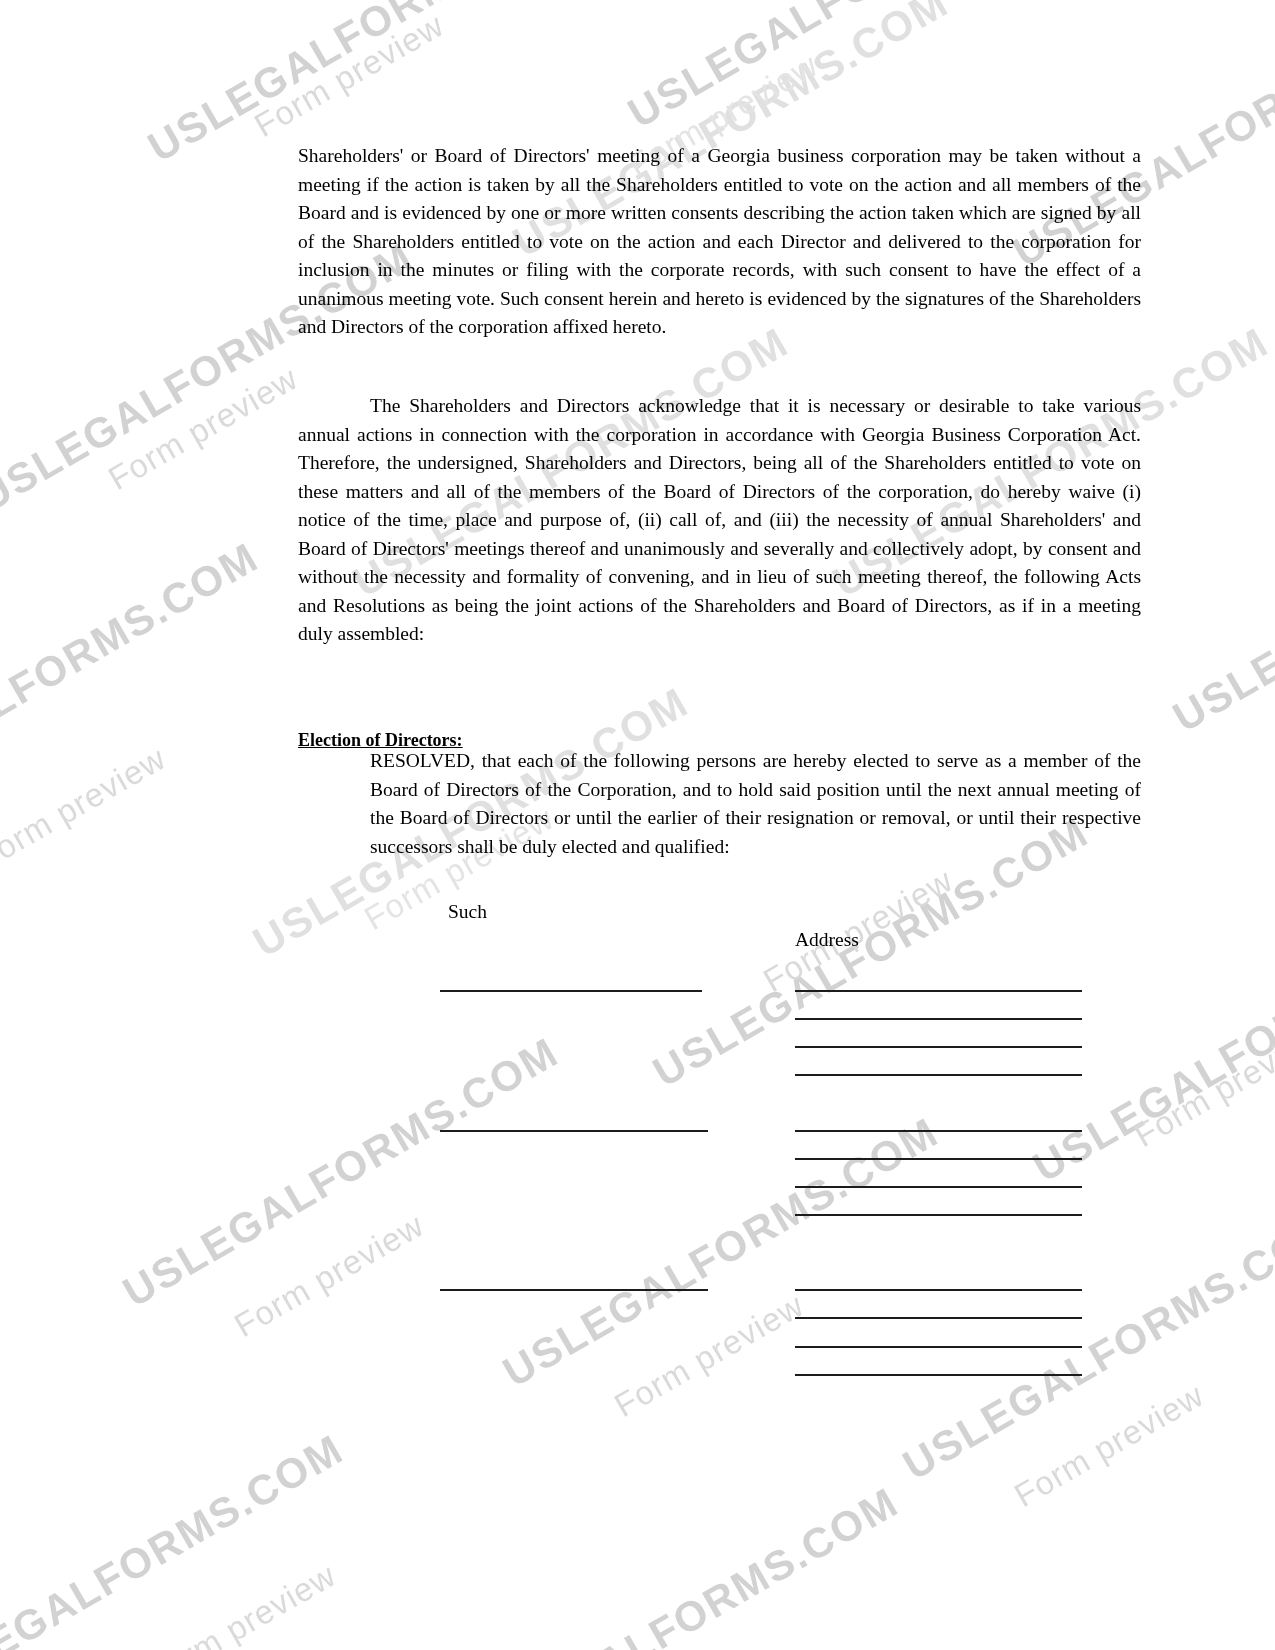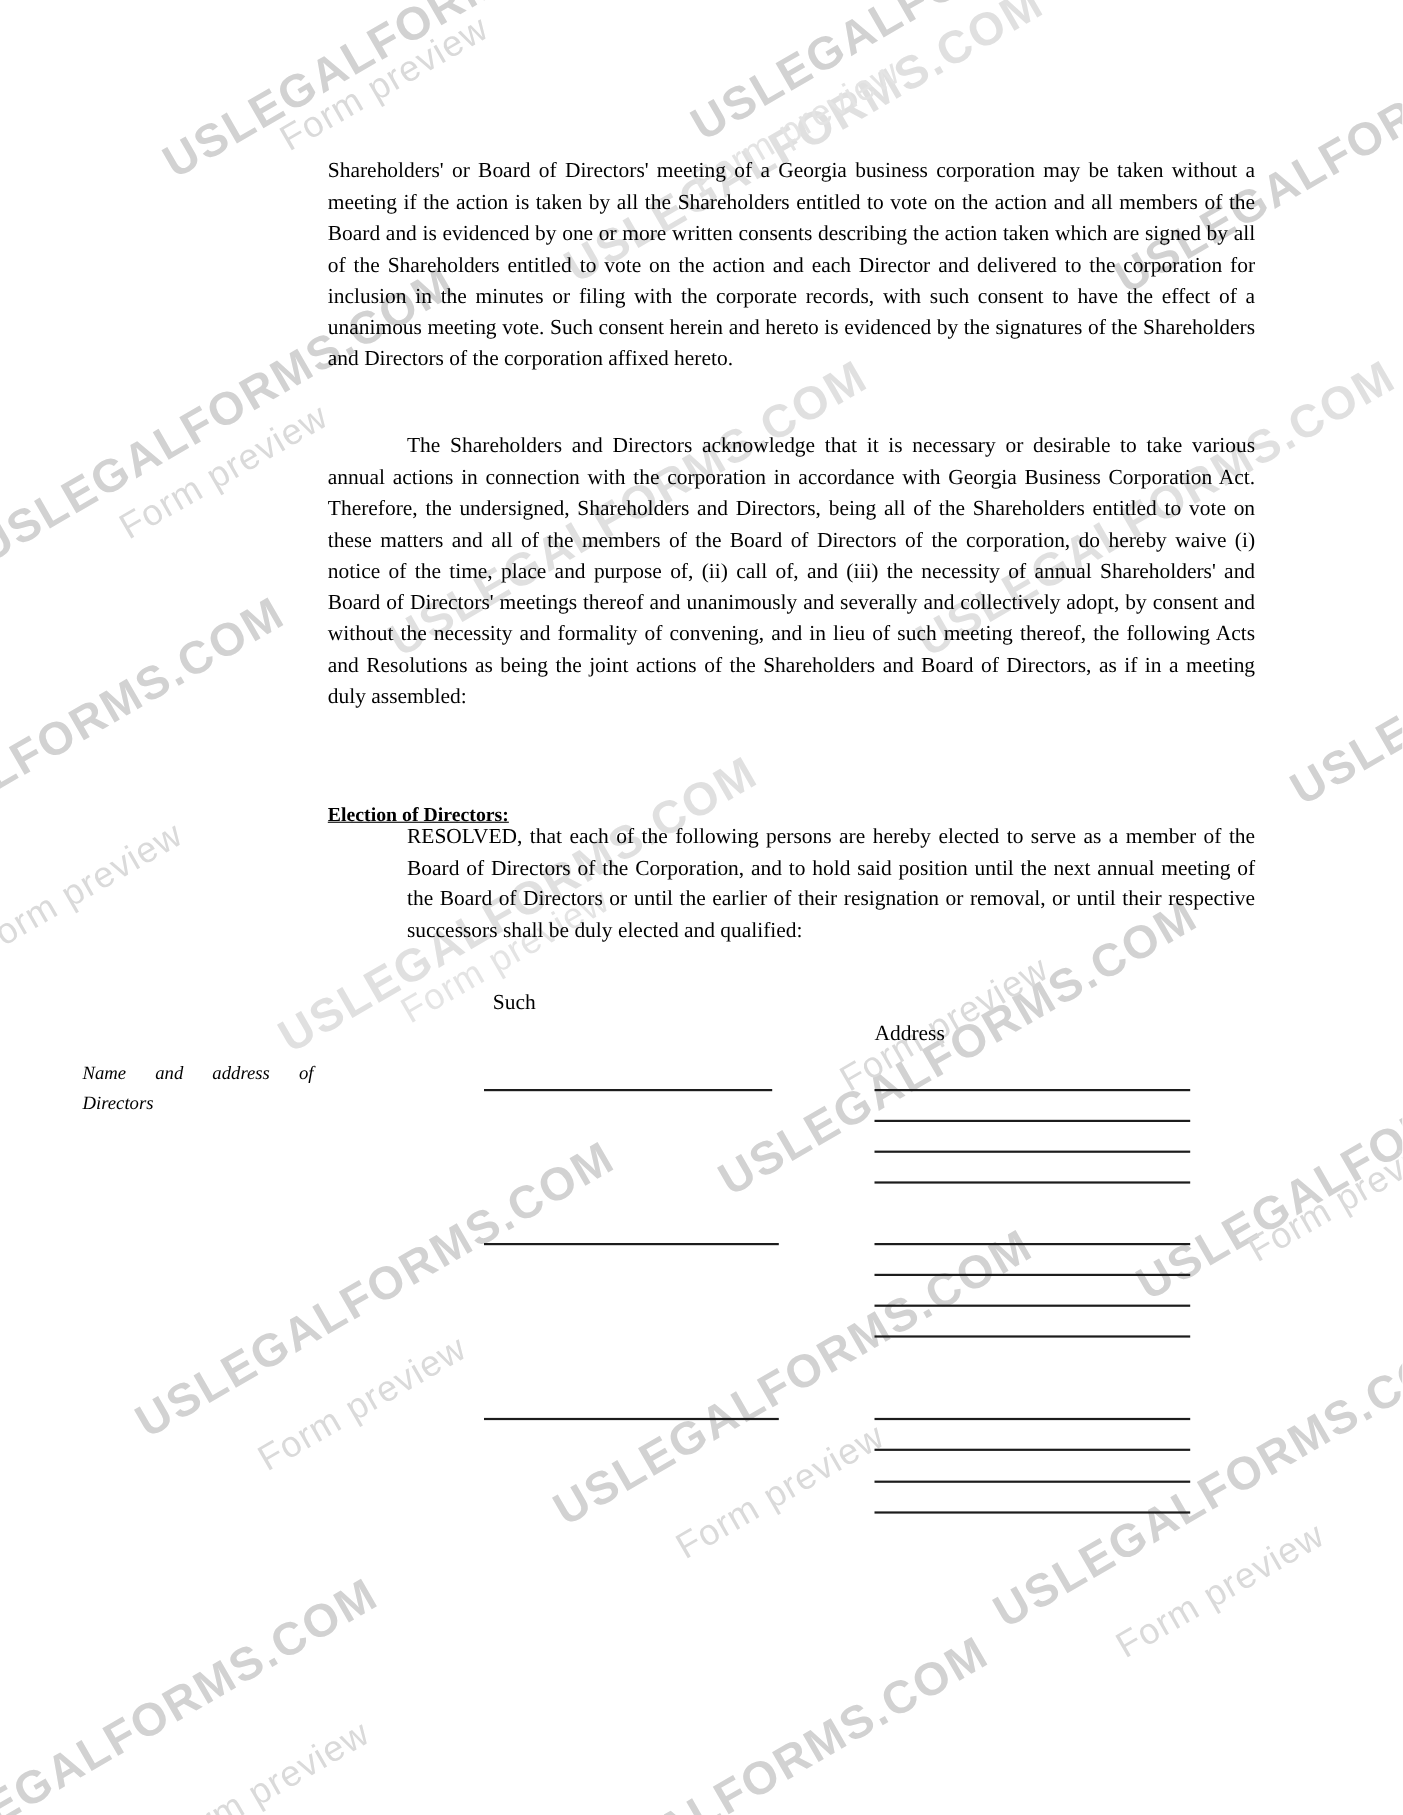--- a/index.html
+++ b/index.html
@@ -120,21 +120,20 @@
   <div class="para indent-first" style="left:298px; top:392px; width:843px;">The Shareholders and Directors acknowledge that it is necessary or desirable to take various annual actions in connection with the corporation in accordance with Georgia Business Corporation Act.  Therefore, the undersigned, Shareholders and Directors, being all of the Shareholders entitled to vote on these matters and all of the members of the Board of Directors of the corporation, do hereby waive (i) notice of the time, place and purpose of, (ii) call of, and (iii) the necessity of annual Shareholders' and Board of Directors' meetings thereof and unanimously and severally and collectively adopt, by consent and without the necessity and formality of convening, and in lieu of such meeting thereof, the following Acts and Resolutions as being the joint actions of the Shareholders and Board of Directors, as if in a meeting duly assembled:</div>
 
   <div class="heading" style="left:298px; top:692px;">Election of Directors:</div>
 
   <div class="para" style="left:370px; top:747px; width:771px;">RESOLVED, that each of the following persons are hereby elected to serve as a member of the Board of Directors of the Corporation, and to hold said position until the next annual meeting of the Board of Directors or until the earlier of their resignation or removal, or until their respective successors shall be duly elected and qualified:</div>
 
   <div class="col-header" style="left:448px; top:901px;">Such</div>
 
   <div class="col-header" style="left:795px; top:901px;margin-top:28px;">Address</div>
 
-  <div class="margin-note" style="left:75px; top:962px; width:210px;">Name and address of Directors</div>
 
   <div class="rule" style="left:440px; top:990px;  width:262px;"></div>
   <div class="rule" style="left:795px; top:990px;  width:287px;"></div>
   <div class="rule" style="left:795px; top:1018px; width:287px;"></div>
   <div class="rule" style="left:795px; top:1046px; width:287px;"></div>
   <div class="rule" style="left:795px; top:1074px; width:287px;"></div>
 
   <div class="rule" style="left:440px; top:1130px; width:268px;"></div>
   <div class="rule" style="left:795px; top:1130px; width:287px;"></div>
   <div class="rule" style="left:795px; top:1158px; width:287px;"></div>

